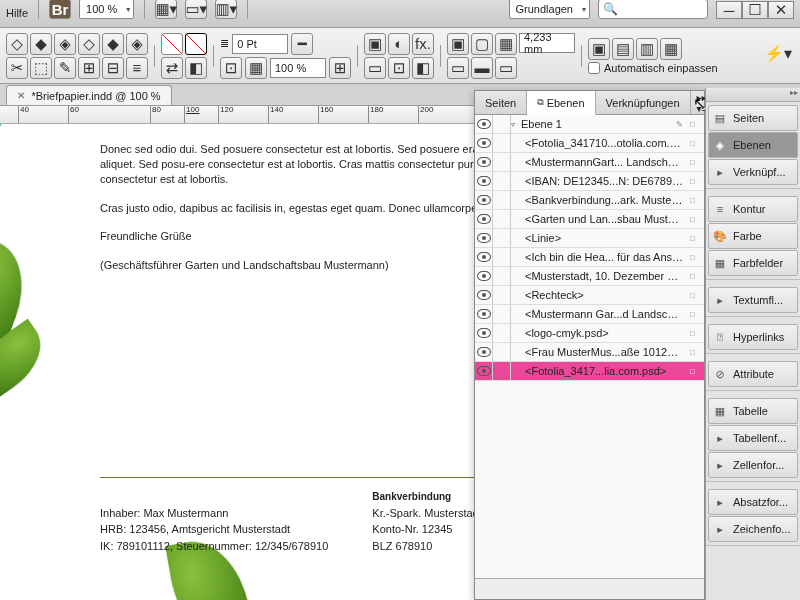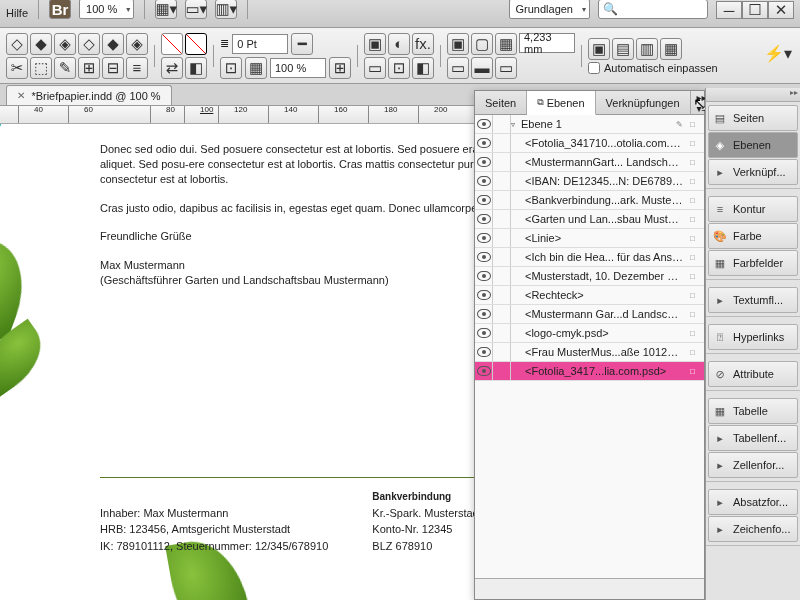--- a/index.html
+++ b/index.html
@@ -20,21 +20,21 @@
 .tg2{display:grid;grid-template-columns:repeat(3,22px);gap:2px}
 .numfield{background:#fff;border:1px solid #888;height:20px;width:56px;padding:0 4px;display:flex;align-items:center}
 .cksec{display:flex;align-items:flex-end;gap:4px;font-size:10px}
 .cksec input{width:12px;height:12px}
 .lightning{position:absolute;right:8px;top:16px;font-size:16px;color:#333}
 .tabstrip{height:22px;background:#d3d3d3;border-bottom:1px solid #9a9a9a;display:flex;align-items:flex-end;padding-left:6px}
 .doctab{background:#f4f4f4;border:1px solid #999;border-bottom:none;height:20px;padding:0 10px;display:flex;align-items:center;gap:6px;border-radius:3px 3px 0 0;position:relative}
 .doctab .x{font-size:10px;color:#666}
 .ruler{height:18px;background:linear-gradient(#f8f8f8,#e6e6e6);border-bottom:1px solid #aaa;margin-right:95px;position:relative;font-size:8px;color:#555;overflow:hidden}
 .ruler .ticks{position:absolute;left:18px;right:0;top:0;bottom:0}
-.ruler .tk{position:absolute;top:0;height:18px;border-left:1px solid #888;font-size:8px;padding-left:15px;line-height:8px}
+.ruler .tk{position:absolute;top:0;height:18px;border-left:1px solid #888;font-size:8px;padding-left:1px;line-height:8px}
 .canvas{position:absolute;left:0;top:124px;right:95px;bottom:0;background:#fff;overflow:hidden}
 .canvas .bodytext{position:absolute;left:100px;top:18px;right:10px;font-family:"Times New Roman",serif;font-size:14px;line-height:1.35;color:#222}
 .canvas .bodytext p{margin-bottom:14px}
 .footer{position:absolute;left:100px;bottom:46px;right:10px;border-top:1px solid #5a7a2a;padding-top:10px;display:flex;gap:44px;font-size:10px;line-height:1.5}
 .footer b{font-size:10px}
 .guideL1{left:465px;transform:skewX(-18deg);transform-origin:top;height:470px;border-left:1px solid #0aa}
 .leaf{position:absolute;width:60px;height:90px;background:radial-gradient(ellipse at 30% 30%,#89c23c,#3f7a12);border-radius:0 70% 0 70%;transform:rotate(20deg);filter:blur(0.3px)}
 .panel-layers{position:absolute;left:474px;top:90px;width:231px;height:510px;background:#eeeeee;border:1px solid #8a8a8a;box-shadow:0 2px 8px rgba(0,0,0,.25)}
 .panel-layers .phead{display:flex;background:linear-gradient(#e7e7e7,#d6d6d6);border-bottom:1px solid #9a9a9a;height:24px}
 .panel-layers .ptab{padding:0 10px;display:flex;align-items:center;border-right:1px solid #aaa;font-size:11px}
@@ -197,21 +197,20 @@
 
 <div class="canvas">
   <div class="leaf" style="left:-36px;top:120px"></div>
   <div class="leaf" style="left:-18px;top:190px;transform:rotate(55deg) scale(.8)"></div>
   <div class="leaf" style="left:180px;bottom:-38px;transform:rotate(-10deg) scale(1.2)"></div>
   <div class="guideL1"></div>
   <div class="bodytext">
     <p>Donec sed odio dui. Sed posuere consectetur est at lobortis. Sed posuere erat a ante venenatis dapibus posuere velit aliquet. Sed posu-ere consectetur est at lobortis.  Cras mattis consectetur purus sit amet fermentum. Sed posuere consectetur est at lobortis.</p>
     <p>Cras justo odio, dapibus ac facilisis in, egestas eget quam. Donec ullamcorper nulla non metus auctor fringilla.</p>
     <p>Freundliche Grüße</p>
-    <p style="margin-bottom:0">Max Mustermann</p>
     <p>(Geschäftsführer Garten und Landschaftsbau Mustermann)</p>
   </div>
   <div class="footer">
     <div>
       <br>
       <span>Inhaber: Max Mustermann</span><br>
       <span>HRB: 123456, Amtsgericht Musterstadt</span><br>
       <span>IK: 789101112, Steuernummer: 12/345/678910</span>
     </div>
     <div>

